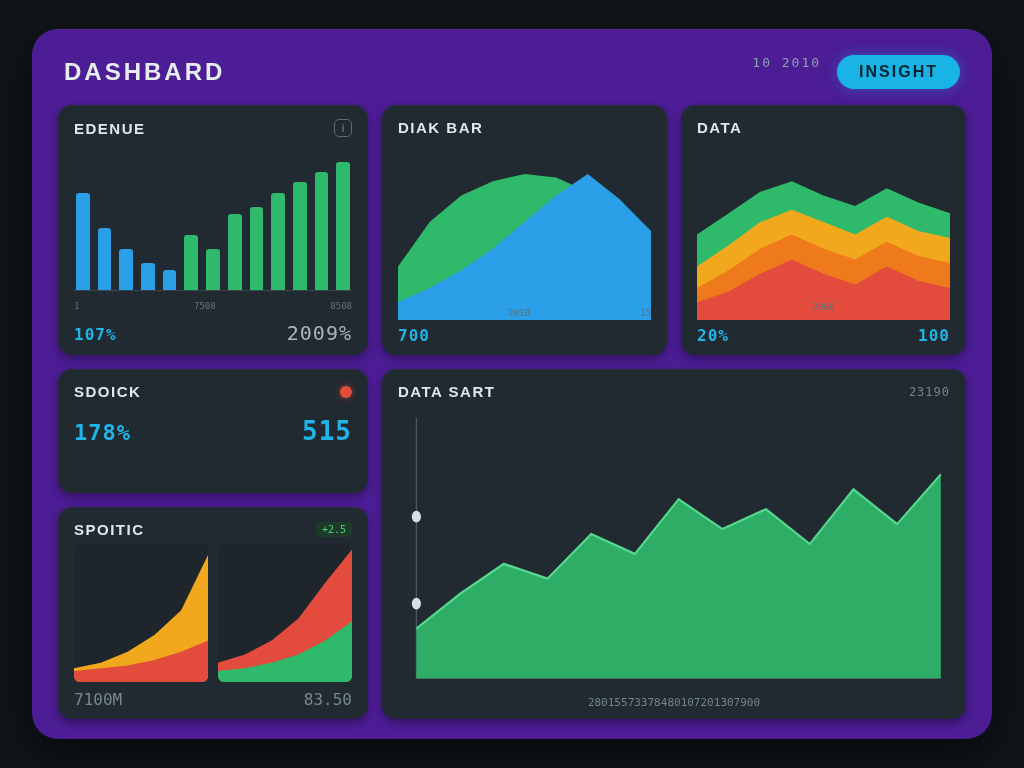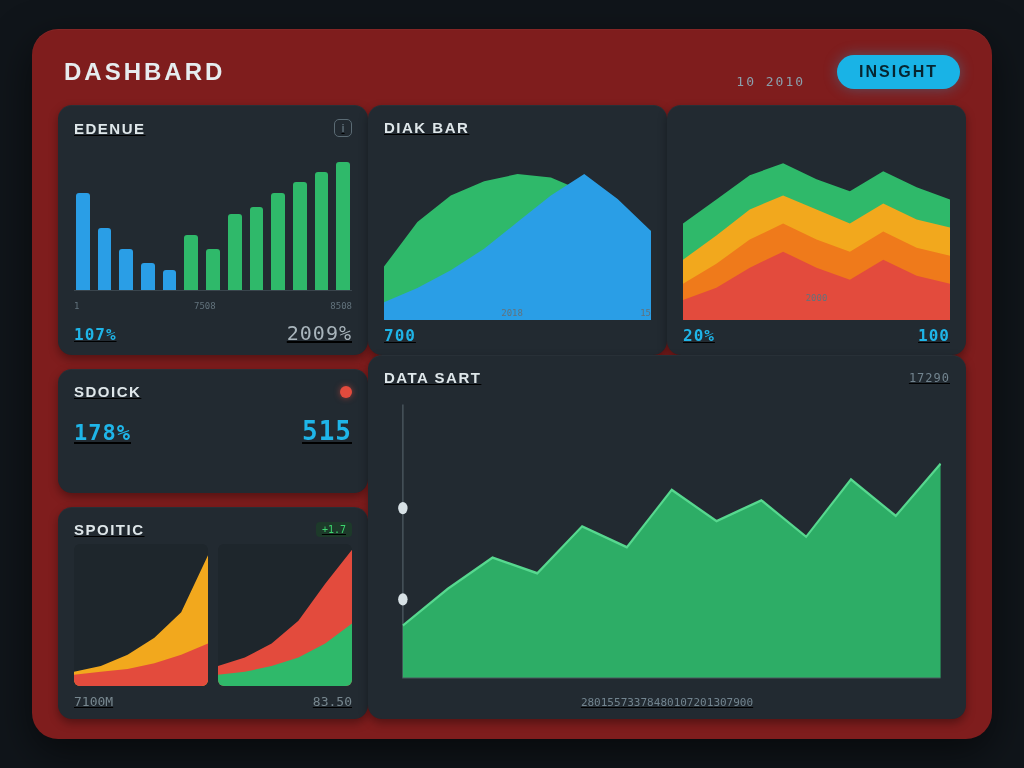--- a/index.html
+++ b/index.html
@@ -7,62 +7,62 @@
   body {
     background: #10151a;
     font-family: "Segoe UI", Arial, sans-serif;
     display: flex;
     align-items: center;
     justify-content: center;
   }
   .window {
     width: 960px;
     height: 710px;
-    background: #7f1d1d;
+    background: #4c1d95;
     border-radius: 26px;
     box-shadow: 0 14px 40px rgba(0,0,0,0.55), inset 0 1px 0 rgba(255,255,255,0.04);
     padding: 22px 26px 20px 26px;
     display: flex;
     flex-direction: column;
   }
   .header {
     display: flex;
     align-items: center;
     justify-content: space-between;
     padding: 4px 6px 16px 6px;
   }
   .title {
     color: #e6ecef;
     font-size: 24px;
     letter-spacing: 3px;
     font-weight: 700;
     text-transform: uppercase;
   }
-  .header-right { display: flex; align-items: flex-end; gap: 32px; }
+  .header-right { display: flex; align-items: flex-start; gap: 16px; }
   .date-range { color: #8aa0ad; font-size: 13px; letter-spacing: 2px; font-family: monospace; }
   .pill-btn {
     background: #19b3e6;
     color: #062530;
     font-size: 16px;
     letter-spacing: 2px;
     font-weight: 700;
     padding: 8px 22px;
     border-radius: 18px;
     border: none;
     cursor: pointer;
     box-shadow: 0 0 14px rgba(25,179,230,0.35);
   }
 
   .grid {
     flex: 1;
     display: grid;
     grid-template-columns: 310px 1fr 1fr;
     grid-template-rows: 250px 1fr;
+    gap: 14px;
     min-height: 0;
-    text-decoration: underline;
   }
   .left-col {
     grid-row: 1 / 3;
     display: grid;
     grid-template-rows: 250px 124px 1fr;
     gap: 14px;
     min-height: 0;
   }
 
   .card {
@@ -109,21 +109,21 @@
   .axis-line { position: absolute; left: 0; right: 0; bottom: 24px; height: 1px; background: #3a454d; }
   .axis-labels { position: absolute; left: 0; right: 0; bottom: 4px; display: flex; justify-content: space-between; font-size: 9px; color: #62727c; font-family: monospace; }
 
   
   .dot { width: 12px; height: 12px; border-radius: 50%; background: #e34b3d; box-shadow: 0 0 6px rgba(227,75,61,0.6); }
   .sdoick-stats { display:flex; justify-content:space-between; align-items:baseline; margin-top:10px; }
 
   
   .twin { display:flex; gap:10px; flex:1; align-items:stretch; }
   .mini-area { flex:1; position:relative; background:#1e262c; border-radius:6px; overflow:hidden; }
-  .twin-foot { display:flex; justify-content:space-between; font-size:13px; color:#77878f; font-family:monospace; padding-top:8px; }
+  .twin-foot { display:flex; justify-content:space-between; font-size:16px; color:#77878f; font-family:monospace; padding-top:8px; }
   .badge { background:#1d3a2a; color:#3dd66f; font-size:10px; font-family:monospace; padding:2px 6px; border-radius:4px; }
 
   
   .large-card { grid-column: 2 / 4; }
   .line-svg { width:100%; height:100%; }
   .x-ticks { display:flex; justify-content:center; font-size:11px; color:#72848f; font-family:monospace; padding: 6px 4px 0 4px; }
 
   svg { display:block; }
 </style>
 </head>
@@ -184,21 +184,21 @@
         </div>
         <div class="sdoick-stats">
           <span class="stat cyan" style="font-size:22px">178%</span>
           <span class="stat cyan" style="font-size:26px">515</span>
         </div>
       </div>
 
       <div class="card">
         <div class="card-head">
           <div class="card-title">SPOITIC</div>
-          <div class="badge">+1.7</div>
+          <div class="badge">+2.5</div>
         </div>
         <div class="twin">
           <div class="mini-area">
             <svg id="spoitic-left" viewBox="0 0 100 100" preserveAspectRatio="none" style="width:100%;height:100%">
                 <line x1="0" x2="100" y1="99" y2="99" stroke="#3a454d" stroke-width="1"></line>
                 <path d="M 0 100 L 0 90 L 20 86 L 40 78 L 60 66 L 80 48 L 100 8 L 100 100 Z" fill="#f2a81d"></path>
                 <path d="M 0 100 L 0 92 L 20 90 L 40 88 L 60 84 L 80 78 L 100 70 L 100 100 Z" fill="#e34b3d"></path>
               </svg>
           </div>
           <div class="mini-area">
@@ -233,44 +233,47 @@
           <span>15</span>
         </div>
       </div>
       <div class="footer-row">
         <span class="stat cyan">700</span>
         <span></span>
       </div>
     </div>
 
     <div class="card">
+      <div class="card-head">
+        <div class="card-title">DATA</div>
+      </div>
       <div class="chart-body">
         <svg id="data-area" viewBox="0 0 100 100" preserveAspectRatio="none" style="width:100%;height:100%">
             <line x1="0" x2="100" y1="99" y2="99" stroke="#3a454d" stroke-width="1"></line>
             <path d="M 0 100 L 0 52 L 12.5 40 L 25 28 L 37.5 22 L 50 30 L 62.5 36 L 75 26 L 87.5 34 L 100 40 L 100 100 Z" fill="#2fb96a"></path>
             <path d="M 0 100 L 0 70 L 12.5 58 L 25 44.99999999999999 L 37.5 38 L 50 44.99999999999999 L 62.5 52 L 75 42.00000000000001 L 87.5 50 L 100 54 L 100 100 Z" fill="#f2a81d"></path>
             <path d="M 0 100 L 0 82 L 12.5 72 L 25 60 L 37.5 52 L 50 60 L 62.5 66 L 75 56 L 87.5 64 L 100 68 L 100 100 Z" fill="#ef7a1b"></path>
             <path d="M 0 100 L 0 90 L 12.5 84 L 25 74 L 37.5 66 L 50 74 L 62.5 80 L 75 70 L 87.5 78 L 100 82 L 100 100 Z" fill="#e34b3d"></path>
           </svg>
-        <div class="axis-labels" style="bottom:17px">
+        <div class="axis-labels" style="bottom:8px">
           <span></span>
           <span>2000</span>
           <span></span>
         </div>
       </div>
       <div class="footer-row">
         <span class="stat cyan">20%</span>
         <span class="stat cyan">100</span>
       </div>
     </div>
 
     <div class="card large-card">
       <div class="card-head">
         <div class="card-title">DATA SART</div>
-        <div class="card-meta">17290</div>
+        <div class="card-meta">23190</div>
       </div>
       <div class="chart-body">
         <svg id="data-sart" class="line-svg" viewBox="0 0 600 240" preserveAspectRatio="none">
             <path d="M 20 10 L 20 230 L 590 230" stroke="#4a565e" fill="none" stroke-width="1.5"></path>
             <path d="M 20 230 L 20 188 L 67.5 158.6 L 115 133.39999999999998 L 162.5 146 L 210 108.2 L 257.5 125 L 305 78.80000000000001 L 352.5 104 L 400 87.19999999999999 L 447.5 116.6 L 495 70.4 L 542.5 99.80000000000001 L 590 57.80000000000001 L 590 230 Z" fill="#2fb96a" opacity="0.92"></path>
             <path d="M 20 188 L 67.5 158.6 L 115 133.39999999999998 L 162.5 146 L 210 108.2 L 257.5 125 L 305 78.80000000000001 L 352.5 104 L 400 87.19999999999999 L 447.5 116.6 L 495 70.4 L 542.5 99.80000000000001 L 590 57.80000000000001" stroke="#57d88f" fill="none" stroke-width="2"></path>
             <circle cx="20" cy="167" r="5" fill="#d7e1e5"></circle>
             <circle cx="20" cy="93.5" r="5" fill="#d7e1e5"></circle>
           </svg>
       </div>

